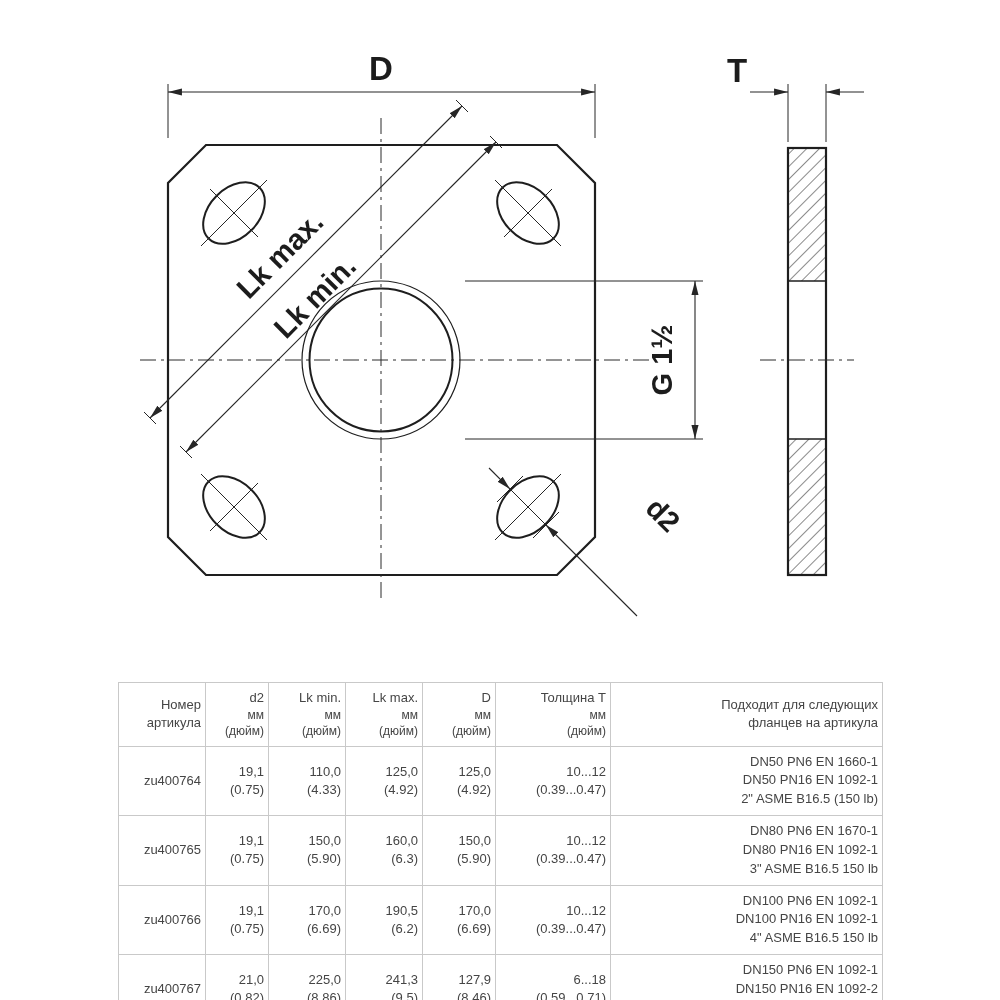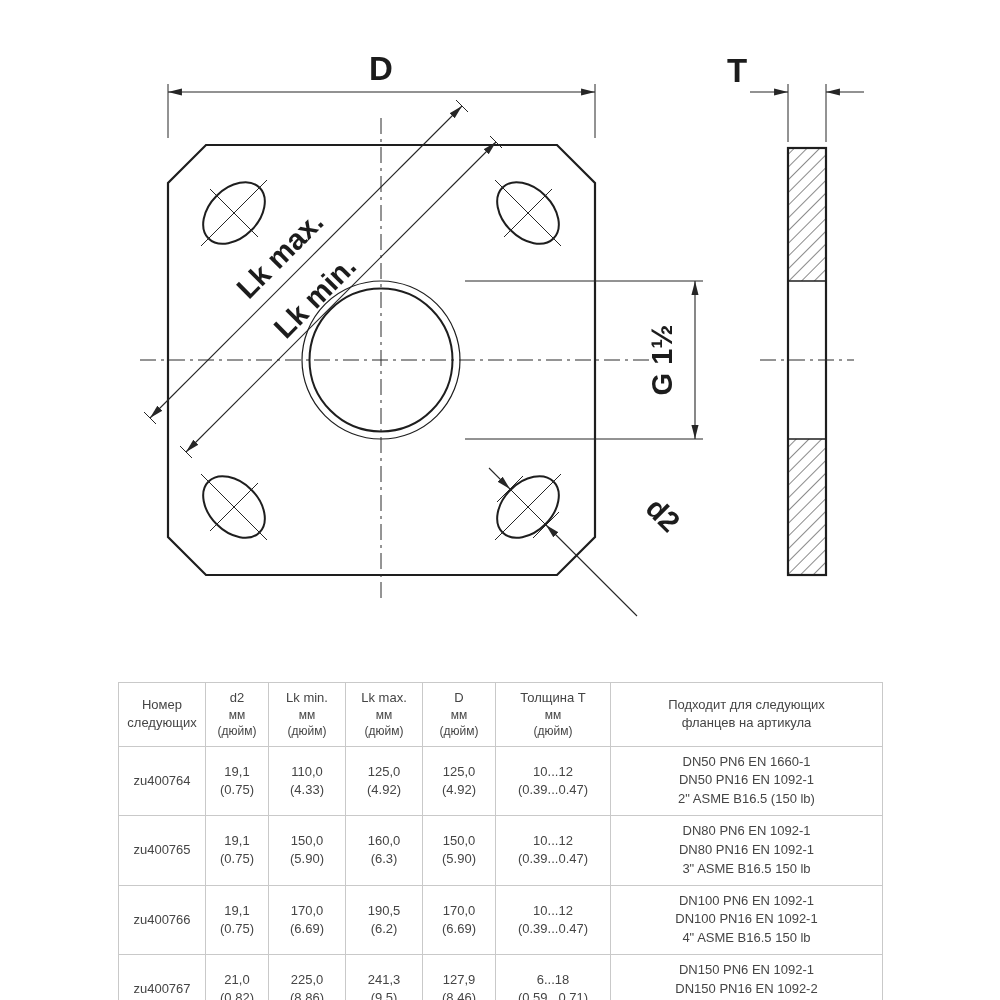--- a/index.html
+++ b/index.html
@@ -31,21 +31,21 @@
     position: absolute;
     left: 118px;
     top: 682px;
     width: 764px;
     border-collapse: collapse;
     table-layout: fixed;
     color: #454545;
   }
   table.specs th, table.specs td {
     border: 1px solid #c9c9c9;
-    text-align: center;
+    text-align: right;
     vertical-align: middle;
     padding: 6px 4px;
     font-weight: normal;
   }
   thead tr { height: 62px; }
   tbody tr { height: 62px; }
   .cell-line { font-size: 13px; line-height: 1.4; }
   .unit      { font-size: 12px; line-height: 1.35; }
   .fits-line { font-size: 13px; line-height: 1.45; }
 </style>
@@ -157,21 +157,21 @@
         <col style="width:77px">
       <col style="width:77px">
         <col style="width:73px">
         <col style="width:115px">
         <col style="width:272px">
     </colgroup>
     <thead>
       <tr>
         <th>
           <div class="cell-line">Номер</div>
-          <div class="cell-line">следующих</div>
+          <div class="cell-line">артикула</div>
         </th>
         <th>
           <div class="cell-line">d2</div>
           <div class="unit">мм</div>
           <div class="unit">(дюйм)</div>
         </th>
         <th>
           <div class="cell-line">Lk min.</div>
           <div class="unit">мм</div>
           <div class="unit">(дюйм)</div>
@@ -246,21 +246,21 @@
         </td>
         <td>
           <div class="cell-line">150,0</div>
           <div class="cell-line">(5.90)</div>
         </td>
         <td>
           <div class="cell-line">10...12</div>
           <div class="cell-line">(0.39...0.47)</div>
         </td>
         <td>
-          <div class="fits-line">DN80 PN6 EN 1092-1</div>
+          <div class="fits-line">DN80 PN6 EN 1670-1</div>
           <div class="fits-line">DN80 PN16 EN 1092-1</div>
           <div class="fits-line">3" ASME B16.5 150 lb</div>
         </td>
       </tr>
       <tr>
         <td>
             <div class="cell-line">zu400766</div>
           </td>
         <td>
           <div class="cell-line">19,1</div>

